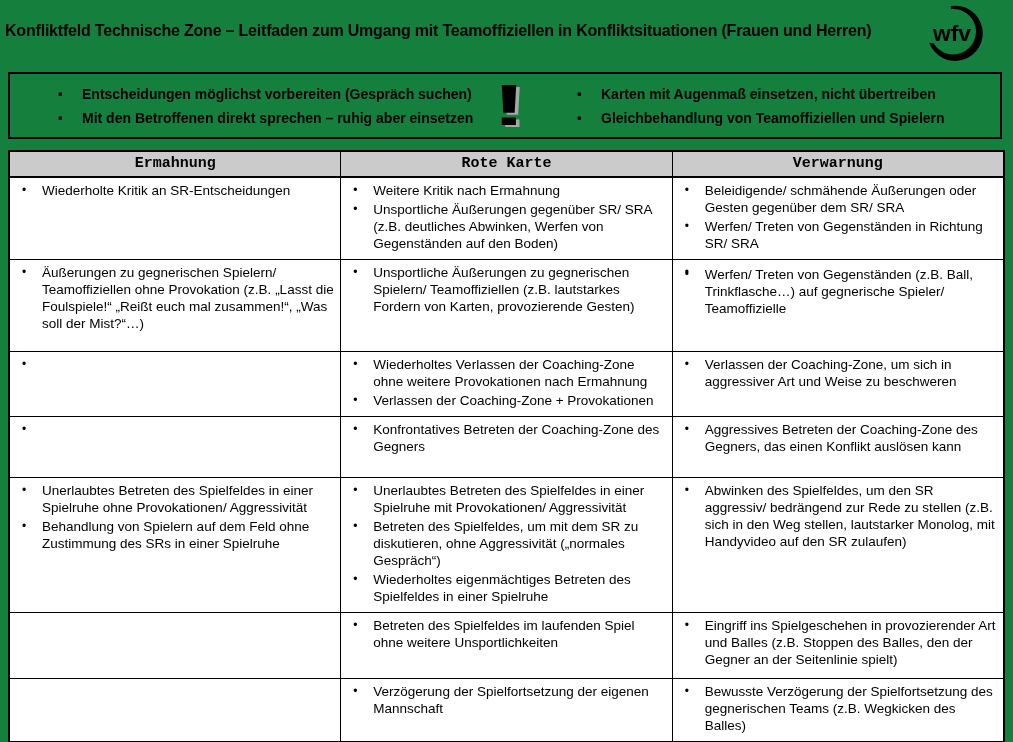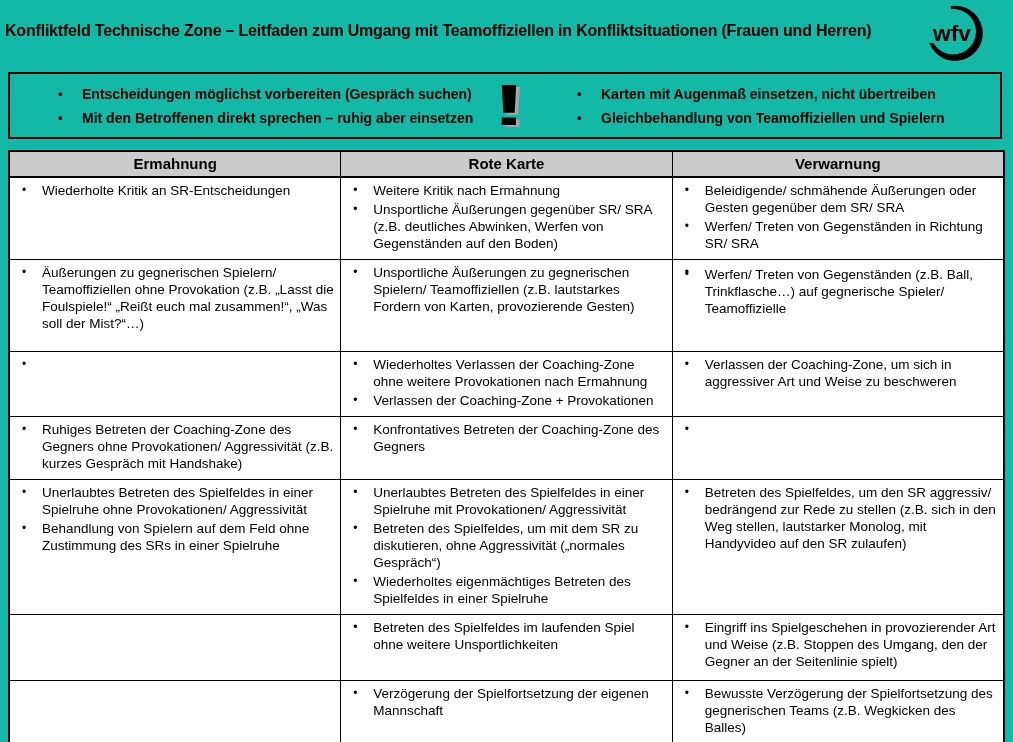--- a/index.html
+++ b/index.html
@@ -2,21 +2,21 @@
 <html style="--table-header-bg: #cbcbcb; --border: #000000; --shadow: #a6a6a6;"><head>
 <meta charset="utf-8">
 <style>
   * { margin:0; padding:0; box-sizing:border-box; }
   html,body { background:#fff; }
   body {
     width:1013px; height:742px;
     font-family:"Liberation Sans","DejaVu Sans",sans-serif;
     color:#000;
   }
-  .page { position:relative; width:1013px; height:742px; background:#14b8a6; overflow:hidden; }
+  .page { position:relative; width:1013px; height:742px; background:#15803d; overflow:hidden; }
 
   
   .doc-header { position:absolute; top:0; left:5px; right:5px; height:68px; }
   .doc-title {
     position:absolute; left:0; top:22px;
     font-size:16px; font-weight:bold; letter-spacing:-0.2px; white-space:nowrap;
   }
   .logo { position:absolute; right:17px; top:4px; width:74px; height:58px; }
   .logo svg { width:100%; height:100%; }
   .logo text { font-family:"Liberation Sans","DejaVu Sans",sans-serif; font-weight:bold; }
@@ -38,21 +38,21 @@
     transform:scaleX(1.8) scaleY(1.02);
     text-shadow:2px 2px 0 var(--shadow,#a6a6a6);
   }
 
   
   .s-table {
     position:absolute; top:150px; left:8px; width:997px;
     border:2.5px solid var(--border,#000);
     background:#fff;
   }
-  .t-head { display:flex; background:var(--table-header-bg,#ccc); border-bottom:2px solid var(--border,#000); }
+  .t-head { display:flex; background:var(--table-header-bg,#ccc); border-bottom:2px solid var(--border,#000);font-family:Liberation Mono, monospace; }
   .t-hcell {
     flex:1 1 0; text-align:center; font-weight:bold; font-size:15px;
     padding:3px 0 4px; border-left:1.5px solid var(--border,#000);
   }
   .t-hcell:first-child { border-left:none; }
   .t-row { display:flex; border-bottom:1.5px solid var(--border,#000); }
   .t-row:last-child { border-bottom:none; }
   #tbody .t-row:nth-of-type(1) { min-height:79px; }
   #tbody .t-row:nth-of-type(2) { min-height:92px; }
   #tbody .t-row:nth-of-type(3) { min-height:61px; }
@@ -135,50 +135,50 @@
           <div class="t-cell">
             <div class="item"><span class="mk">•</span><span class="it-text">Wiederholtes Verlassen der Coaching-Zone ohne weitere Provokationen nach Ermahnung</span></div>
             <div class="item"><span class="mk">•</span><span class="it-text">Verlassen der Coaching-Zone + Provokationen</span></div>
           </div>
           <div class="t-cell">
             <div class="item"><span class="mk">•</span><span class="it-text">Verlassen der Coaching-Zone, um sich in aggressiver Art und Weise zu beschweren</span></div>
           </div>
         </div>
         <div class="t-row">
           <div class="t-cell">
-            <div class="item"><span class="mk">•</span><span class="it-text">Ruhiges Betreten der Coaching-Zone des Gegners ohne Provokationen/ Aggressivität (z.B. kurzes Gespräch mit Handshake)</span></div>
+            <div class="item"><span class="mk">•</span></div>
           </div>
           <div class="t-cell">
             <div class="item"><span class="mk">•</span><span class="it-text">Konfrontatives Betreten der Coaching-Zone des Gegners</span></div>
           </div>
           <div class="t-cell">
-            <div class="item"><span class="mk">•</span></div>
+            <div class="item"><span class="mk">•</span><span class="it-text">Aggressives Betreten der Coaching-Zone des Gegners, das einen Konflikt auslösen kann</span></div>
           </div>
         </div>
         <div class="t-row">
           <div class="t-cell">
             <div class="item"><span class="mk">•</span><span class="it-text">Unerlaubtes Betreten des Spielfeldes in einer Spielruhe ohne Provokationen/ Aggressivität</span></div>
             <div class="item"><span class="mk">•</span><span class="it-text">Behandlung von Spielern auf dem Feld ohne Zustimmung des SRs in einer Spielruhe</span></div>
           </div>
           <div class="t-cell">
             <div class="item"><span class="mk">•</span><span class="it-text">Unerlaubtes Betreten des Spielfeldes in einer Spielruhe mit Provokationen/ Aggressivität</span></div>
             <div class="item"><span class="mk">•</span><span class="it-text">Betreten des Spielfeldes, um mit dem SR zu diskutieren, ohne Aggressivität („normales Gespräch“)</span></div>
             <div class="item"><span class="mk">•</span><span class="it-text">Wiederholtes eigenmächtiges Betreten des Spielfeldes in einer Spielruhe</span></div>
           </div>
           <div class="t-cell">
-            <div class="item"><span class="mk">•</span><span class="it-text">Betreten des Spielfeldes, um den SR aggressiv/ bedrängend zur Rede zu stellen (z.B. sich in den Weg stellen, lautstarker Monolog, mit Handyvideo auf den SR zulaufen)</span></div>
+            <div class="item"><span class="mk">•</span><span class="it-text">Abwinken des Spielfeldes, um den SR aggressiv/ bedrängend zur Rede zu stellen (z.B. sich in den Weg stellen, lautstarker Monolog, mit Handyvideo auf den SR zulaufen)</span></div>
           </div>
         </div>
         <div class="t-row">
           <div class="t-cell"></div>
           <div class="t-cell">
             <div class="item"><span class="mk">•</span><span class="it-text">Betreten des Spielfeldes im laufenden Spiel ohne weitere Unsportlichkeiten</span></div>
           </div>
           <div class="t-cell">
-            <div class="item"><span class="mk">•</span><span class="it-text">Eingriff ins Spielgeschehen in provozierender Art und Weise (z.B. Stoppen des Umgang, den der Gegner an der Seitenlinie spielt)</span></div>
+            <div class="item"><span class="mk">•</span><span class="it-text">Eingriff ins Spielgeschehen in provozierender Art und Balles (z.B. Stoppen des Balles, den der Gegner an der Seitenlinie spielt)</span></div>
           </div>
         </div>
         <div class="t-row">
           <div class="t-cell"></div>
           <div class="t-cell">
             <div class="item"><span class="mk">•</span><span class="it-text">Verzögerung der Spielfortsetzung der eigenen Mannschaft</span></div>
           </div>
           <div class="t-cell">
             <div class="item"><span class="mk">•</span><span class="it-text">Bewusste Verzögerung der Spielfortsetzung des gegnerischen Teams (z.B. Wegkicken des Balles)</span></div>
           </div>

